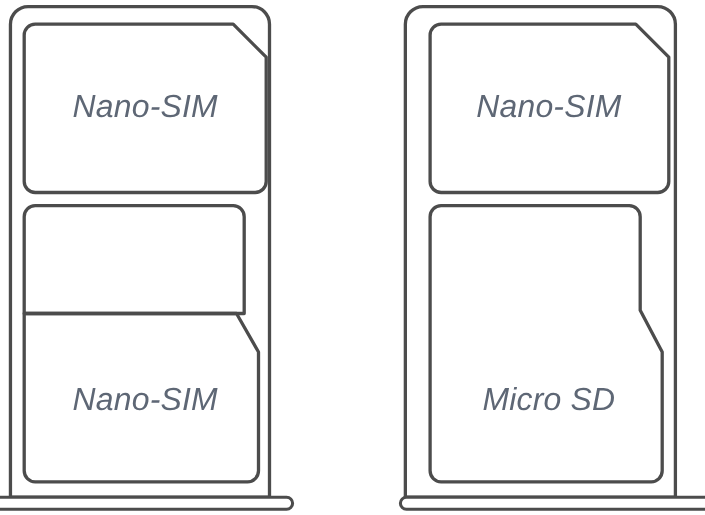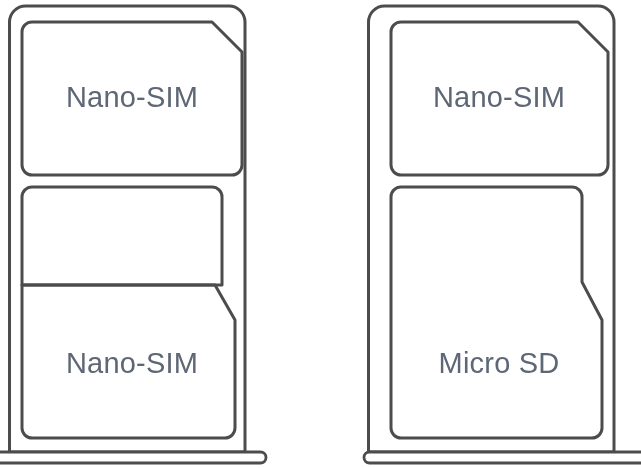--- a/index.html
+++ b/index.html
@@ -11,20 +11,21 @@
     width: 641px;
     height: 468px;
     overflow: hidden;
     font-family: "Liberation Sans", sans-serif;
   }
   #diagram-root {
     position: relative;
     width: 641px;
     height: 416px;
     background: #ffffff;
+    font-style: italic;
   }
   svg#sim-tray-diagram {
     display: block;
     width: 641px;
     height: 468px;
   }
   .tray-outline,
   .card-outline,
   .card-divider,
   .tray-base {

